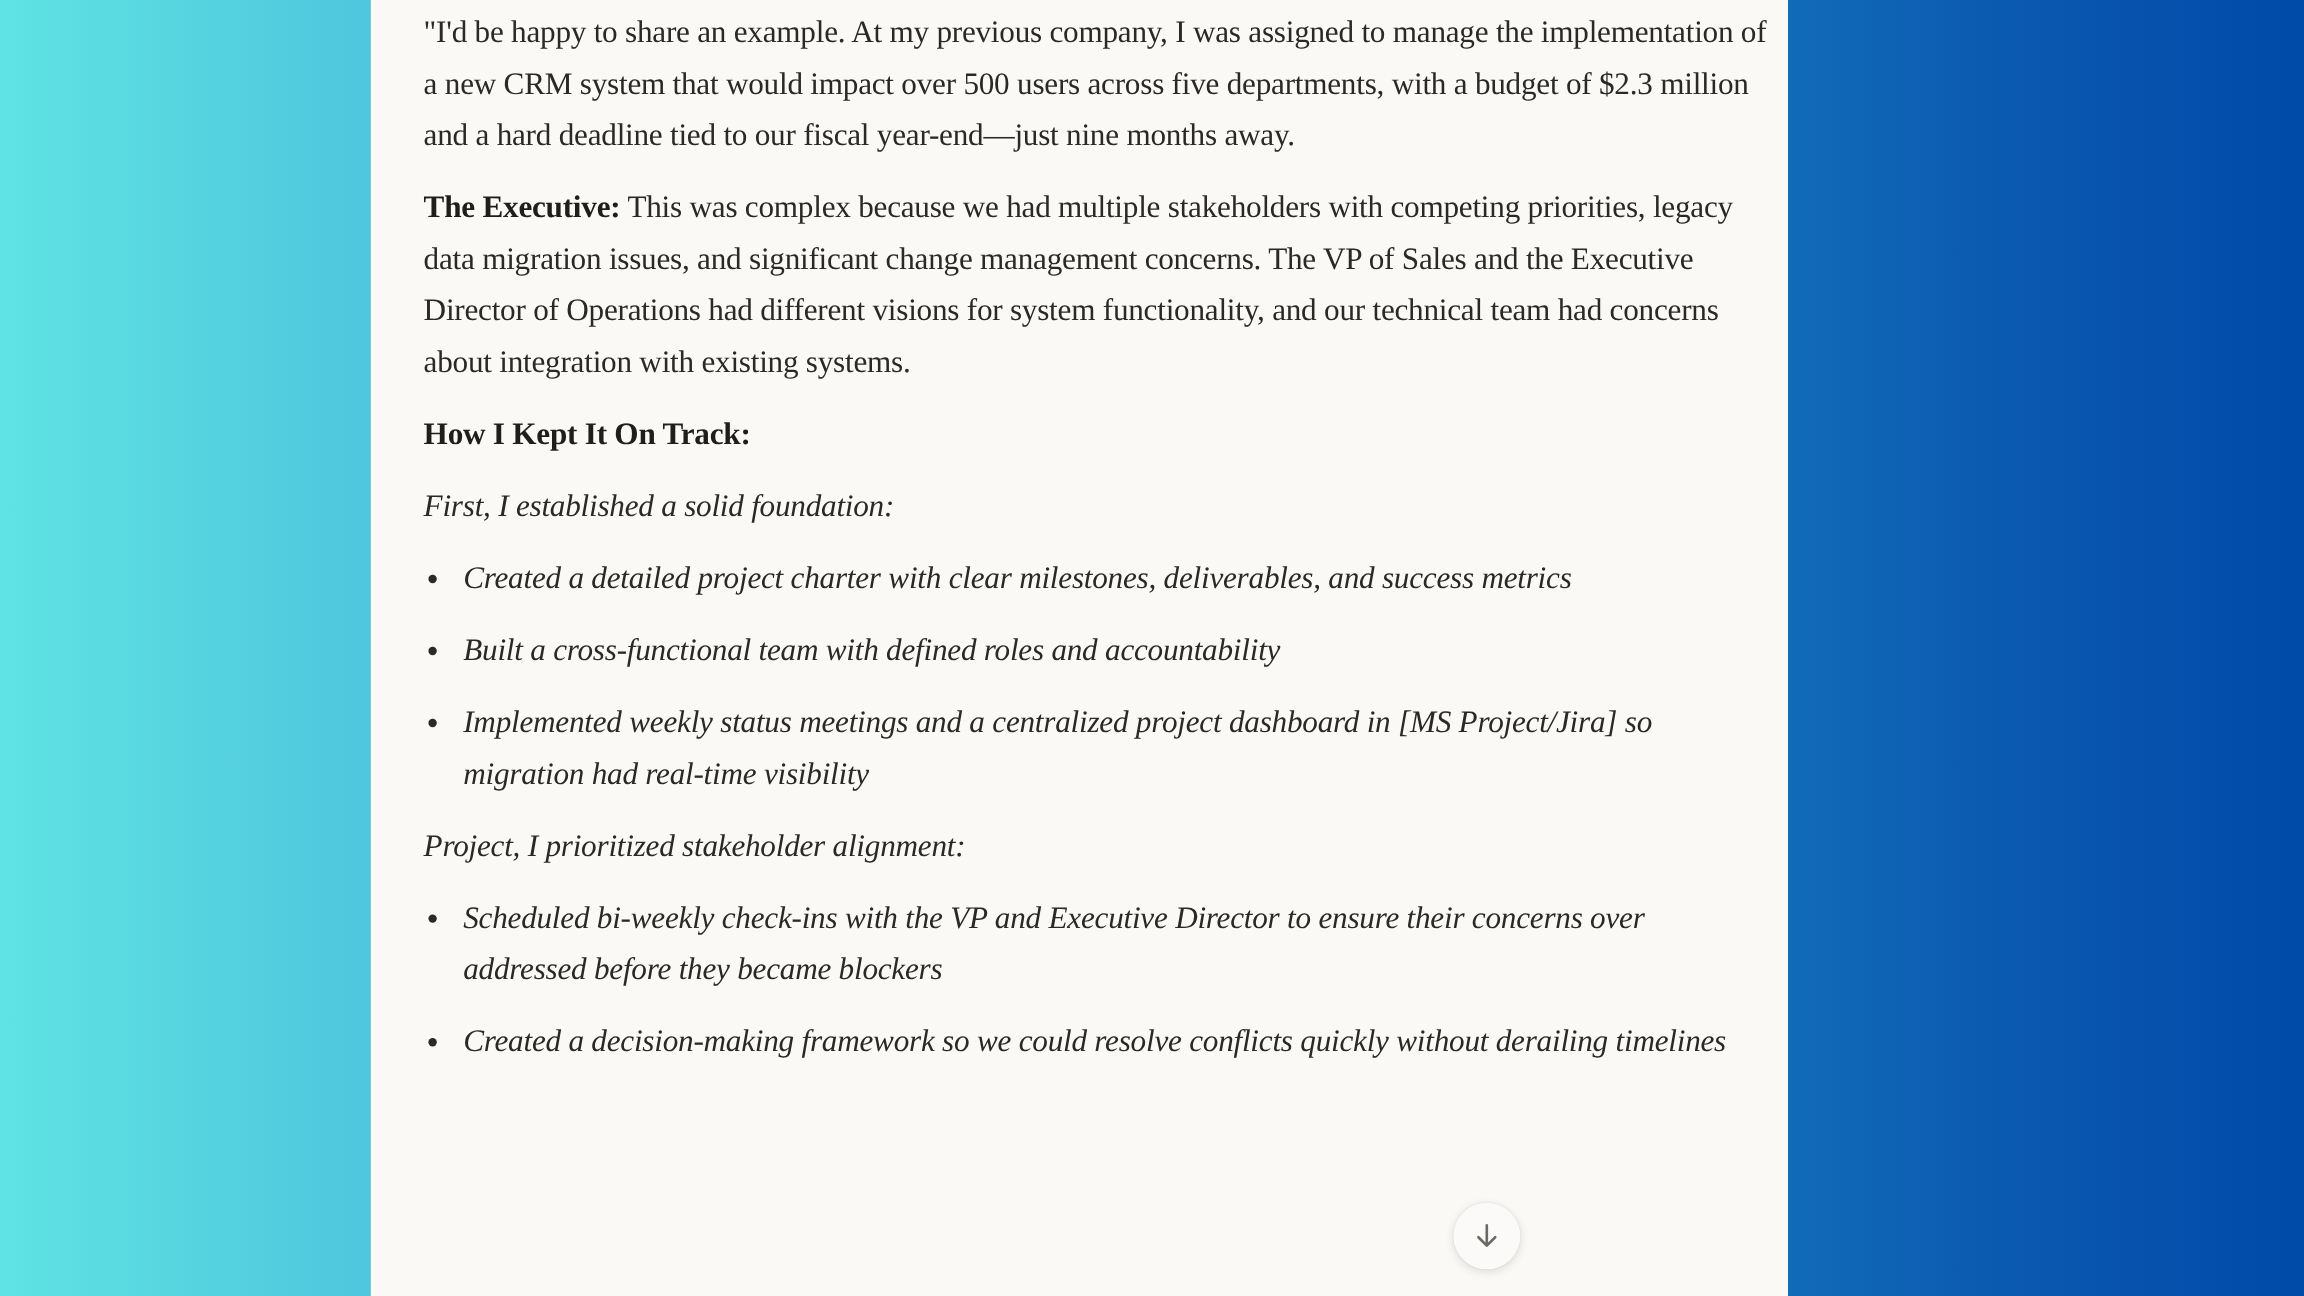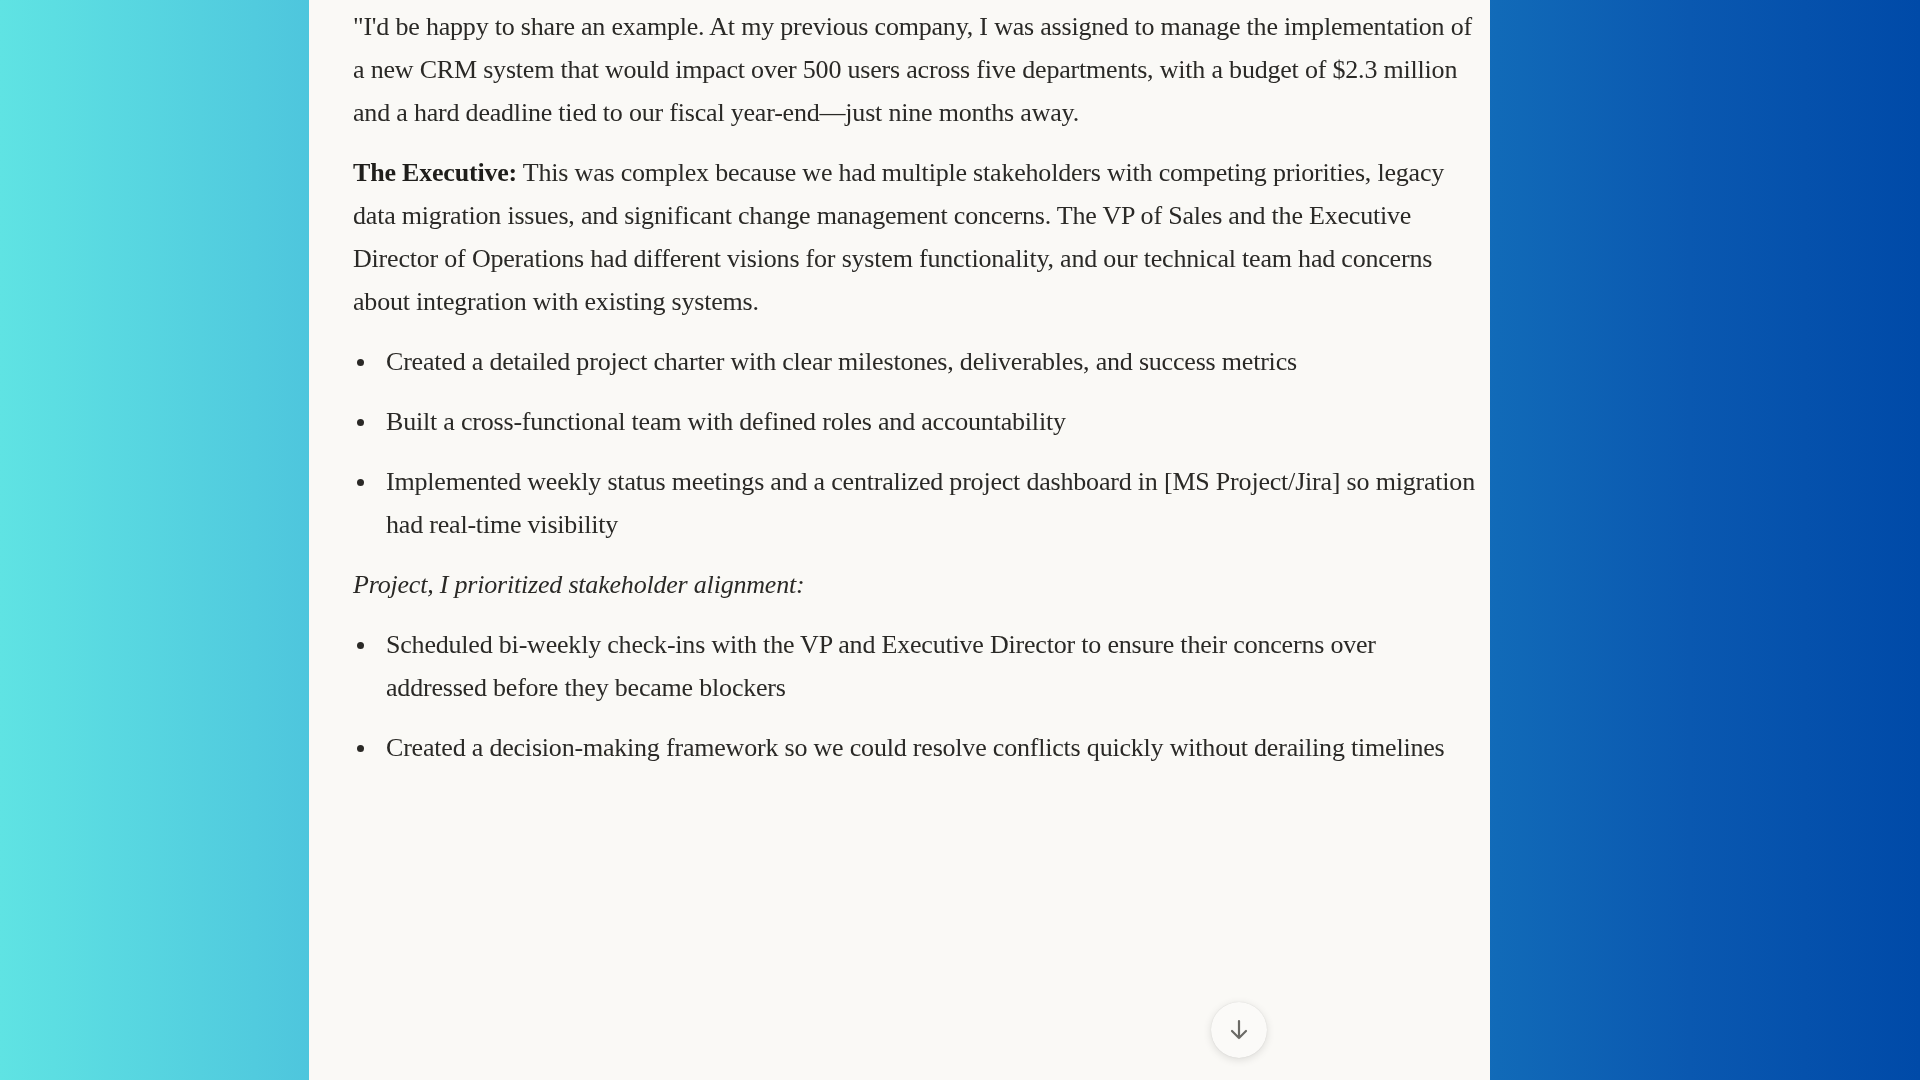--- a/index.html
+++ b/index.html
@@ -12,21 +12,21 @@
       position: absolute; left: 309px; top: 0; width: 1181px; height: 1080px;
       background: #faf9f6; overflow: hidden;
     }
     .content {
       position: absolute; left: 44px; top: 5px; width: 1125px;
       font-size: 26px; line-height: 43px; color: #2a2926; letter-spacing: -0.2px;
     }
     p { margin: 0 0 17px 0; }
     .heading { font-weight: bold; margin-bottom: 17px; color: #1f1e1b; }
     .lead { font-style: italic; margin-bottom: 17px; }
-    ul { margin: 0 0 17px 0; padding-left: 33px; list-style: none; }
+    ul { margin: 0 0 17px 0; padding-left: 33px; list-style: none; font-style: italic; }
     li { position: relative; margin-bottom: 17px; }
     li::before {
       content: ""; position: absolute; left: -29px; top: 19px;
       width: 7px; height: 7px; border-radius: 50%; background: #2a2926;
     }
     strong { font-weight: bold; color: #1f1e1b; }
     .scroll-btn {
       position: absolute; left: 902px; top: 1002px; width: 56px; height: 56px;
       border-radius: 50%; background: #fbfaf8;
       box-shadow: 0 2px 8px rgba(0,0,0,0.12), 0 0 1px rgba(0,0,0,0.15);
@@ -35,21 +35,23 @@
   </style>
 </head>
 <body>
 
 <div class="panel">
   <div class="content">
     <p>"I'd be happy to share an example. At my previous company, I was assigned to manage the implementation of a new CRM system that would impact over 500 users across five departments, with a budget of $2.3 million and a hard deadline tied to our fiscal year-end—just nine months away.</p>
 
     <p><strong>The Executive:</strong><span> This was complex because we had multiple stakeholders with competing priorities, legacy data migration issues, and significant change management concerns. The VP of Sales and the Executive Director of Operations had different visions for system functionality, and our technical team had concerns about integration with existing systems.</span></p>
 
+    <div class="heading">How I Kept It On Track:</div>
 
+    <div class="lead">First, I established a solid foundation:</div>
     <ul>
       <li>Created a detailed project charter with clear milestones, deliverables, and success metrics</li>
       <li>Built a cross-functional team with defined roles and accountability</li>
       <li>Implemented weekly status meetings and a centralized project dashboard in [MS Project/Jira] so migration had real-time visibility</li>
     </ul>
 
     <div class="lead">Project, I prioritized stakeholder alignment:</div>
     <ul>
       <li>Scheduled bi-weekly check-ins with the VP and Executive Director to ensure their concerns over addressed before they became blockers</li>
       <li>Created a decision-making framework so we could resolve conflicts quickly without derailing timelines</li>

